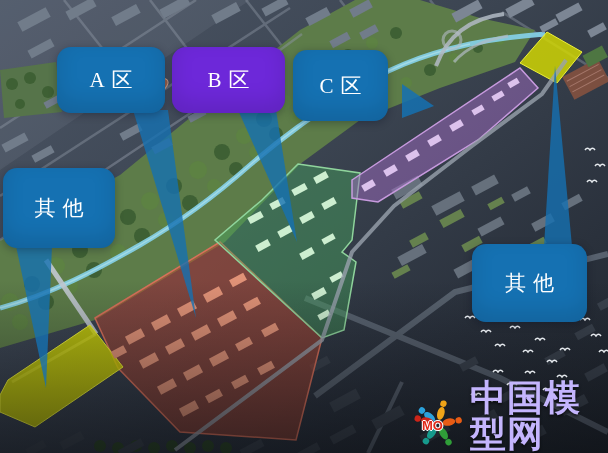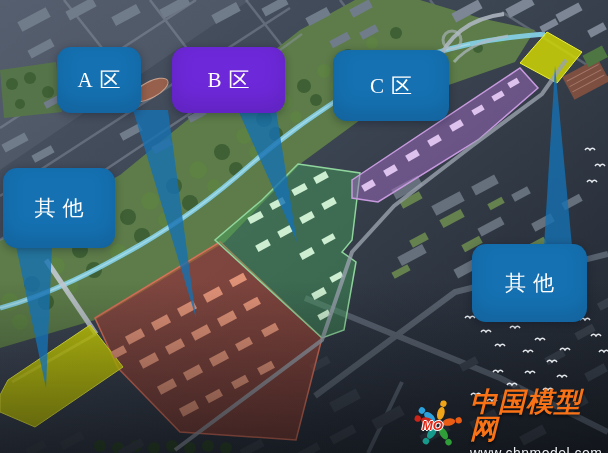--- a/index.html
+++ b/index.html
@@ -5,35 +5,35 @@
   html,body{margin:0;padding:0;background:#111;}
   .stage{position:relative;width:608px;height:453px;overflow:hidden;
          font-family:"Liberation Sans","DejaVu Sans",sans-serif;background:#39424f;}
   .stage svg.scene{position:absolute;left:0;top:0;}
   
   .co{position:absolute;display:flex;align-items:center;justify-content:center;
       border-radius:14px;color:#ffffff;
       font-family:"Liberation Serif","DejaVu Serif",serif;
       font-size:21px;letter-spacing:7px;padding-left:7px;box-sizing:border-box;
       box-shadow:0 2px 8px rgba(0,10,30,.30), inset 0 -10px 22px rgba(0,0,0,.12);}
-  #co-a {left:57px; top:47px; width:84px;height:66px;}
+  #co-a {left:57px; top:47px; width:108px;height:66px;}
   #co-b {left:172px;top:47px; width:113px;height:66px;}
-  #co-c {left:293px;top:50px; width:116px;height:71px;margin-left:40px;}
+  #co-c {left:293px;top:50px; width:95px;height:71px;}
   #co-ol{left:3px;  top:168px;width:112px;height:80px;}
   #co-or{left:472px;top:244px;width:115px;height:78px;}
   
   .watermark{position:absolute;left:410px;top:395px;width:198px;height:58px;
              display:flex;align-items:center;}
   .wm-logo{position:relative;width:56px;height:56px;flex:0 0 56px;}
   .wm-logo .mo{position:absolute;left:12px;top:22px;
-               font-size:13px;font-weight:bold;font-style:italic;color:#e02818;
+               font-size:13px;font-weight:bold;color:#e02818;
                text-shadow:0 0 2px #fff,1px 0 0 #fff,-1px 0 0 #fff,0 1px 0 #fff,0 -1px 0 #fff;}
   .wm-text{display:flex;flex-direction:column;line-height:1;margin-left:4px;}
-  .wm-name{font-size:27px;font-weight:bold;color:#f97316;letter-spacing:1px;
-           text-shadow:0 2px 3px rgba(0,0,0,.6);font-style:italic;}
+  .wm-name{font-size:36px;font-weight:bold;color:#c4b5fd;letter-spacing:1px;
+           text-shadow:0 2px 3px rgba(0,0,0,.6);}
   .wm-url{font-size:14px;color:#eef1f4;margin-top:3px;letter-spacing:.5px;
           text-shadow:0 1px 2px rgba(0,0,0,.6);}
 </style>
 </head>
 <body>
 
 <div class="stage">
 
 <svg class="scene" width="608" height="453" viewBox="0 0 608 453">
   <defs>

